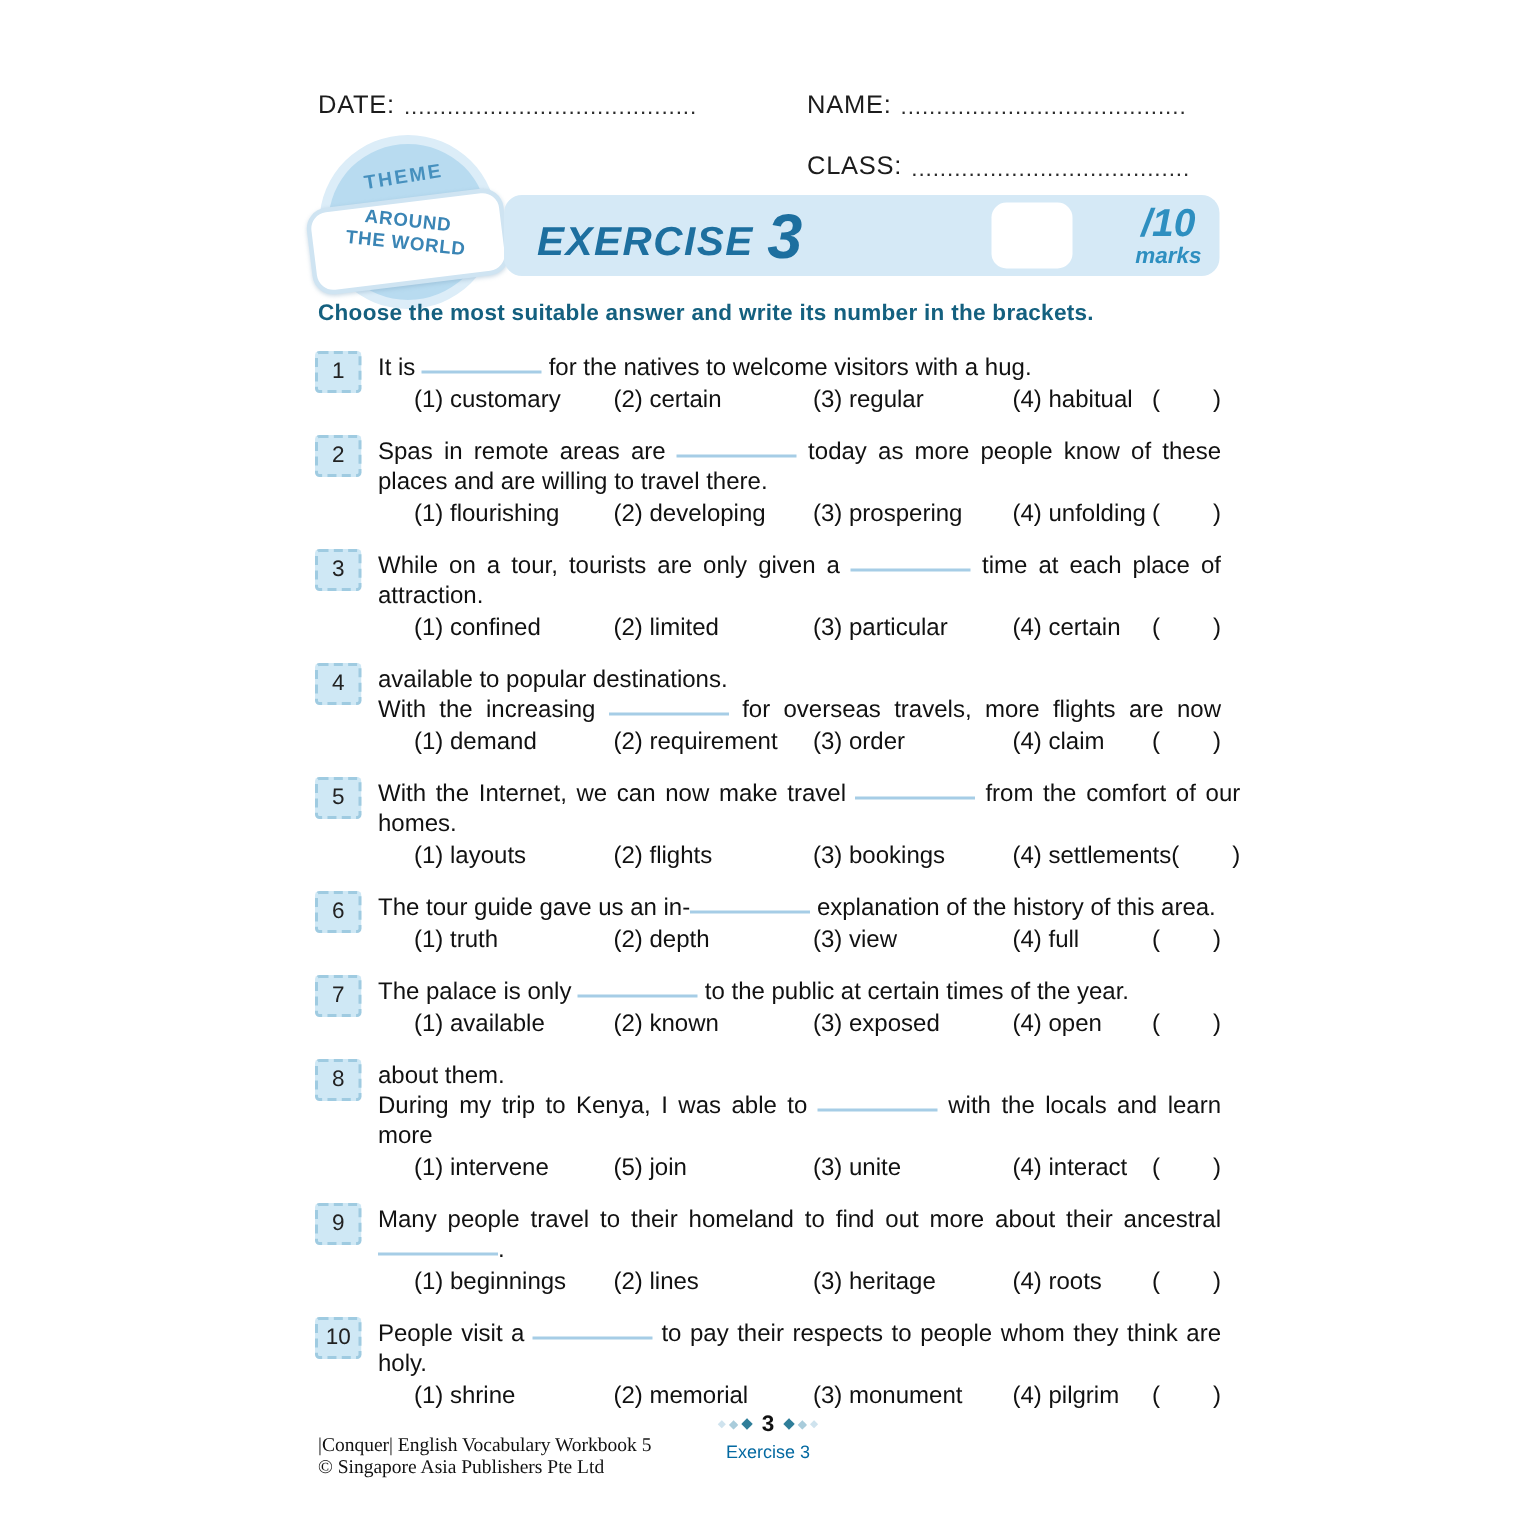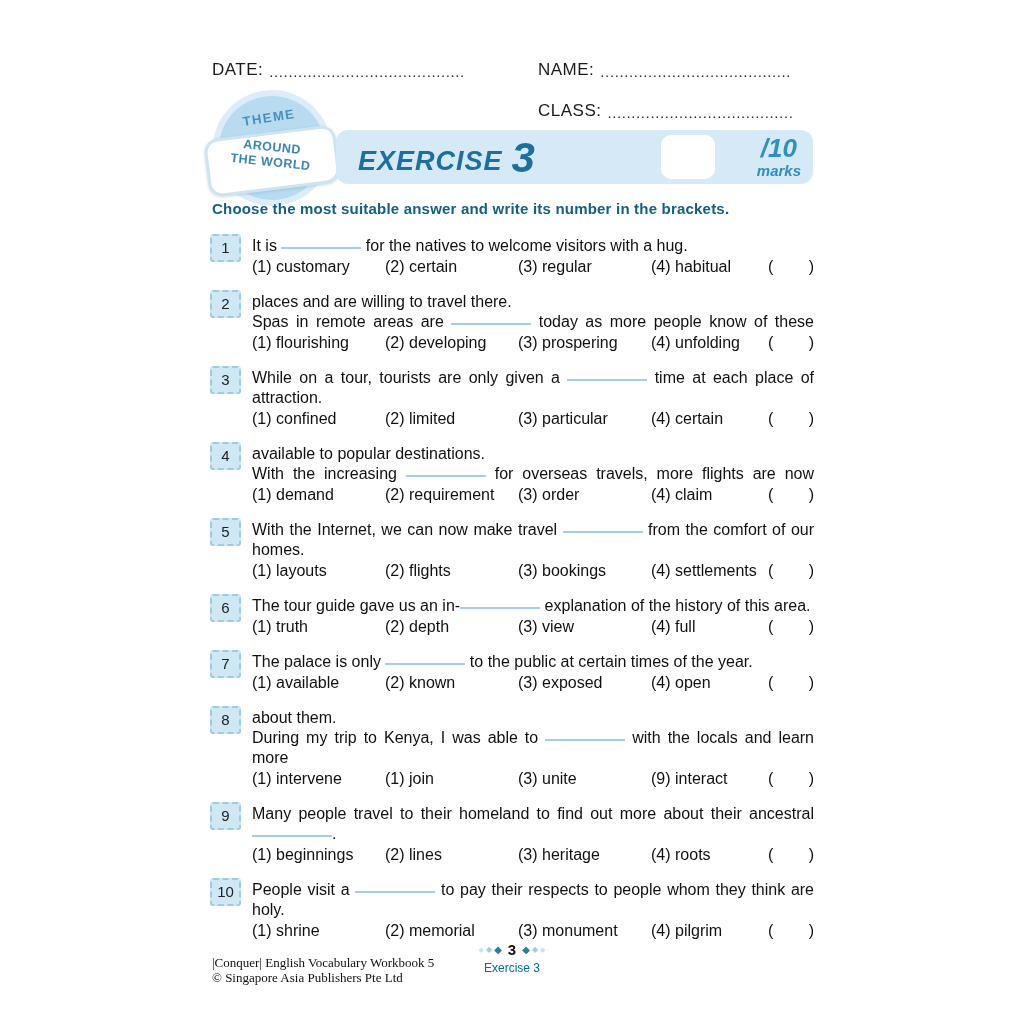--- a/index.html
+++ b/index.html
@@ -44,21 +44,21 @@
 
   
   .questions{position:absolute;left:210px;top:236px;width:604px;}
   .q{display:flex;margin-bottom:14px;}
   .q-badge{flex:0 0 27px;height:24px;background:#cfe8f5;border:2px dashed #9fcbe1;border-radius:3px;
         font-size:15px;color:#222;text-align:center;line-height:24px;margin-right:11px;margin-top:-2px;}
   .q-body{flex:1;font-size:16px;line-height:20px;color:#111;}
   .q-line{text-align:left;}
   .q-line.just{text-align:justify;text-align-last:justify;}
   .blank{display:inline-block;width:80px;height:11px;border-bottom:2px solid #a6cde6;}
-  .q-opts{display:flex;line-height:22px;font-size:16px;}
+  .q-opts{display:flex;line-height:22px;font-size:16px;margin-left:24px;}
   .opt{flex:0 0 133px;white-space:nowrap;}
   .opt-last{flex:1 1 auto;}
   .brk{flex:0 0 46px;display:flex;justify-content:space-between;}
 
   
   .footer-left{position:absolute;left:212px;top:955px;font-family:"Liberation Serif",serif;
         font-size:13px;line-height:15px;color:#111;}
   .footer-center{position:absolute;left:512px;top:941px;transform:translateX(-50%);text-align:center;}
   .pagenum-row{display:flex;align-items:center;justify-content:center;}
   .pagenum{font-size:15px;font-weight:bold;color:#111;margin:0 5px;}
@@ -122,22 +122,22 @@
             <span class="brk">
               <span>(</span>
               <span>)</span>
             </span>
           </div>
         </div>
       </div>
       <div class="q">
         <div class="q-badge">2</div>
         <div class="q-body">
+          <div class="q-line just">Spas in remote areas are <span class="blank">&nbsp;</span> today as more people know of these</div>
           <div class="q-line">places and are willing to travel there.</div>
-          <div class="q-line just">Spas in remote areas are <span class="blank">&nbsp;</span> today as more people know of these</div>
           <div class="q-opts">
             <span class="opt">(1) flourishing</span>
             <span class="opt">(2) developing</span>
             <span class="opt">(3) prospering</span>
             <span class="opt opt-last">(4) unfolding</span>
             <span class="brk">
               <span>(</span>
               <span>)</span>
             </span>
           </div>
@@ -226,23 +226,23 @@
           </div>
         </div>
       </div>
       <div class="q">
         <div class="q-badge">8</div>
         <div class="q-body">
           <div class="q-line">about them.</div>
           <div class="q-line just">During my trip to Kenya, I was able to <span class="blank">&nbsp;</span> with the locals and learn more</div>
           <div class="q-opts">
             <span class="opt">(1) intervene</span>
-            <span class="opt">(1) join</span>
+            <span class="opt">(5) join</span>
             <span class="opt">(3) unite</span>
-            <span class="opt opt-last">(9) interact</span>
+            <span class="opt opt-last">(4) interact</span>
             <span class="brk">
               <span>(</span>
               <span>)</span>
             </span>
           </div>
         </div>
       </div>
       <div class="q">
         <div class="q-badge">9</div>
         <div class="q-body">

